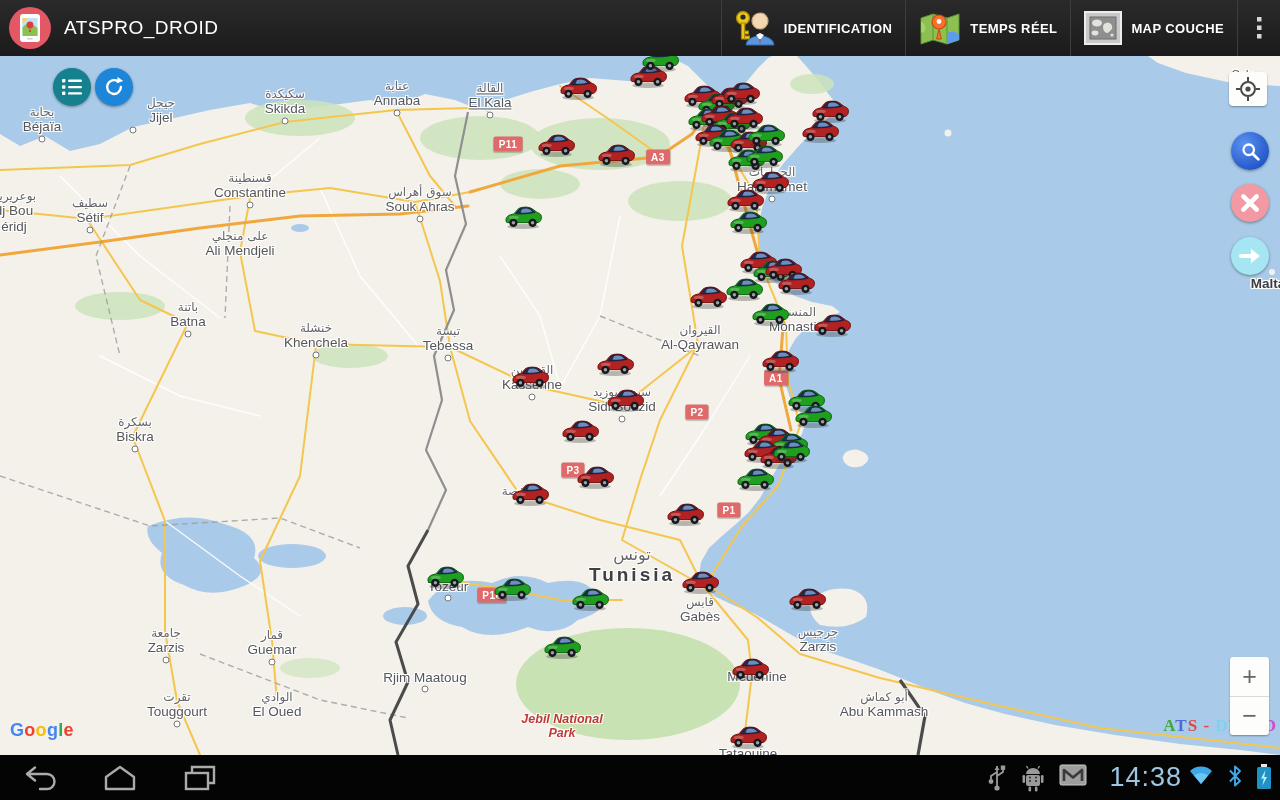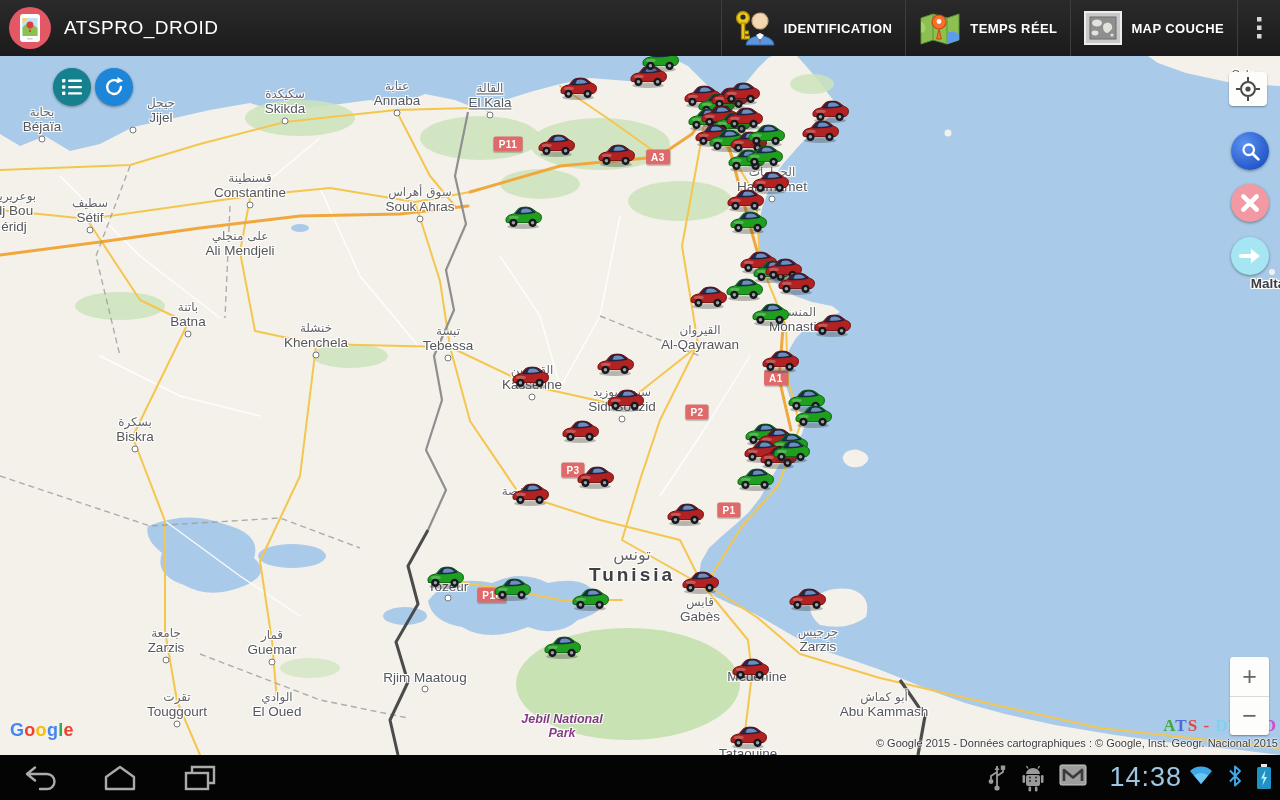--- a/index.html
+++ b/index.html
@@ -22,21 +22,21 @@
   #map{position:absolute;top:56px;left:0;width:1280px;height:699px;overflow:hidden;background:#A9CBE9}
   #map-svg,#labels-layer,#badges-layer,#markers-layer{position:absolute;top:0;left:0;width:1280px;height:699px}
   #labels-layer,#badges-layer,#markers-layer{pointer-events:none}
 
   .map-label{position:absolute;transform:translate(-50%,-100%);text-align:center;white-space:nowrap;
     color:#55565a;font-size:13.5px;line-height:1.12;
     text-shadow:0 0 2px #fff,0 0 2px #fff,1px 1px 0 #fff,-1px -1px 0 #fff,1px -1px 0 #fff,-1px 1px 0 #fff}
   .map-label .ar{font-family:"DejaVu Sans",sans-serif;font-size:12px;color:#63646a}
   .map-label.country .la{font-size:19px;font-weight:bold;letter-spacing:3px;color:#3f4045}
   .map-label.country .ar{font-size:16px}
-  .map-label.park{color:#701a75;font-style:italic}
+  .map-label.park{color:#b91c1c;font-style:italic}
   .map-label.park .la{font-size:12.5px;font-weight:bold;opacity:.85}
   .map-label.small .la{font-size:11px}
   .map-label.bold .la{font-weight:bold;color:#3c3d42}
   .map-dot{position:absolute;width:7px;height:7px;border:1.5px solid #77787c;border-radius:50%;
     background:#fff;transform:translate(-50%,-50%);box-sizing:border-box}
   .badge{position:absolute;transform:translate(-50%,-50%);background:#E06A6A;color:#fff;
     font-size:10px;font-weight:bold;padding:2px 5px;border-radius:2px;letter-spacing:.5px;
     box-shadow:0 1px 1px rgba(0,0,0,.2)}
   .car{position:absolute;width:40px;height:26px}
 
@@ -1078,21 +1078,20 @@
       <path d="M13,2 L23,10 L13,18 Z" fill="#fff"></path>
     </svg>
   </div>
   <div id="zoom-ctrl">
     <div class="zoom-btn" id="zoom-in-btn">+</div>
     <div class="zoom-btn" id="zoom-out-btn">−</div>
   </div>
 
   <div id="google-logo"><span style="color: rgb(66, 133, 244);">G</span><span style="color: rgb(234, 67, 53);">o</span><span style="color: rgb(251, 188, 5);">o</span><span style="color: rgb(66, 133, 244);">g</span><span style="color: rgb(52, 168, 83);">l</span><span style="color: rgb(234, 67, 53);">e</span></div>
   <div id="watermark"><span style="color: rgb(63, 169, 63);">A</span><span style="color: rgb(74, 107, 212);">T</span><span style="color: rgb(226, 70, 60);">S</span><span> </span><span style="color: rgb(226, 70, 60);">-</span><span> </span><span style="color: rgb(127, 210, 236);">D</span><span style="color: rgb(232, 134, 44);">R</span><span style="color: rgb(63, 169, 63);">O</span><span style="color: rgb(74, 107, 212);">I</span><span style="color: rgb(204, 79, 208);">D</span></div>
-  <div id="attribution">© Google 2015 - Données cartographiques : © Google, Inst. Geogr. Nacional 2015</div>
 </div>
 
 <div id="nav-bar">
   <div class="nav-btn">
     <svg width="34" height="26" viewBox="0 0 34 26">
       <path d="M4,9 L12,2.5 M4,9 L12,15.5 M4,9 L24,9 a7.5,7.5 0 0 1 0,15 L17,24" stroke="#ABABAB" stroke-width="2.4" fill="none" stroke-linecap="round" stroke-linejoin="round"></path>
     </svg>
   </div>
   <div class="nav-btn">
     <svg width="34" height="26" viewBox="0 0 34 26">

